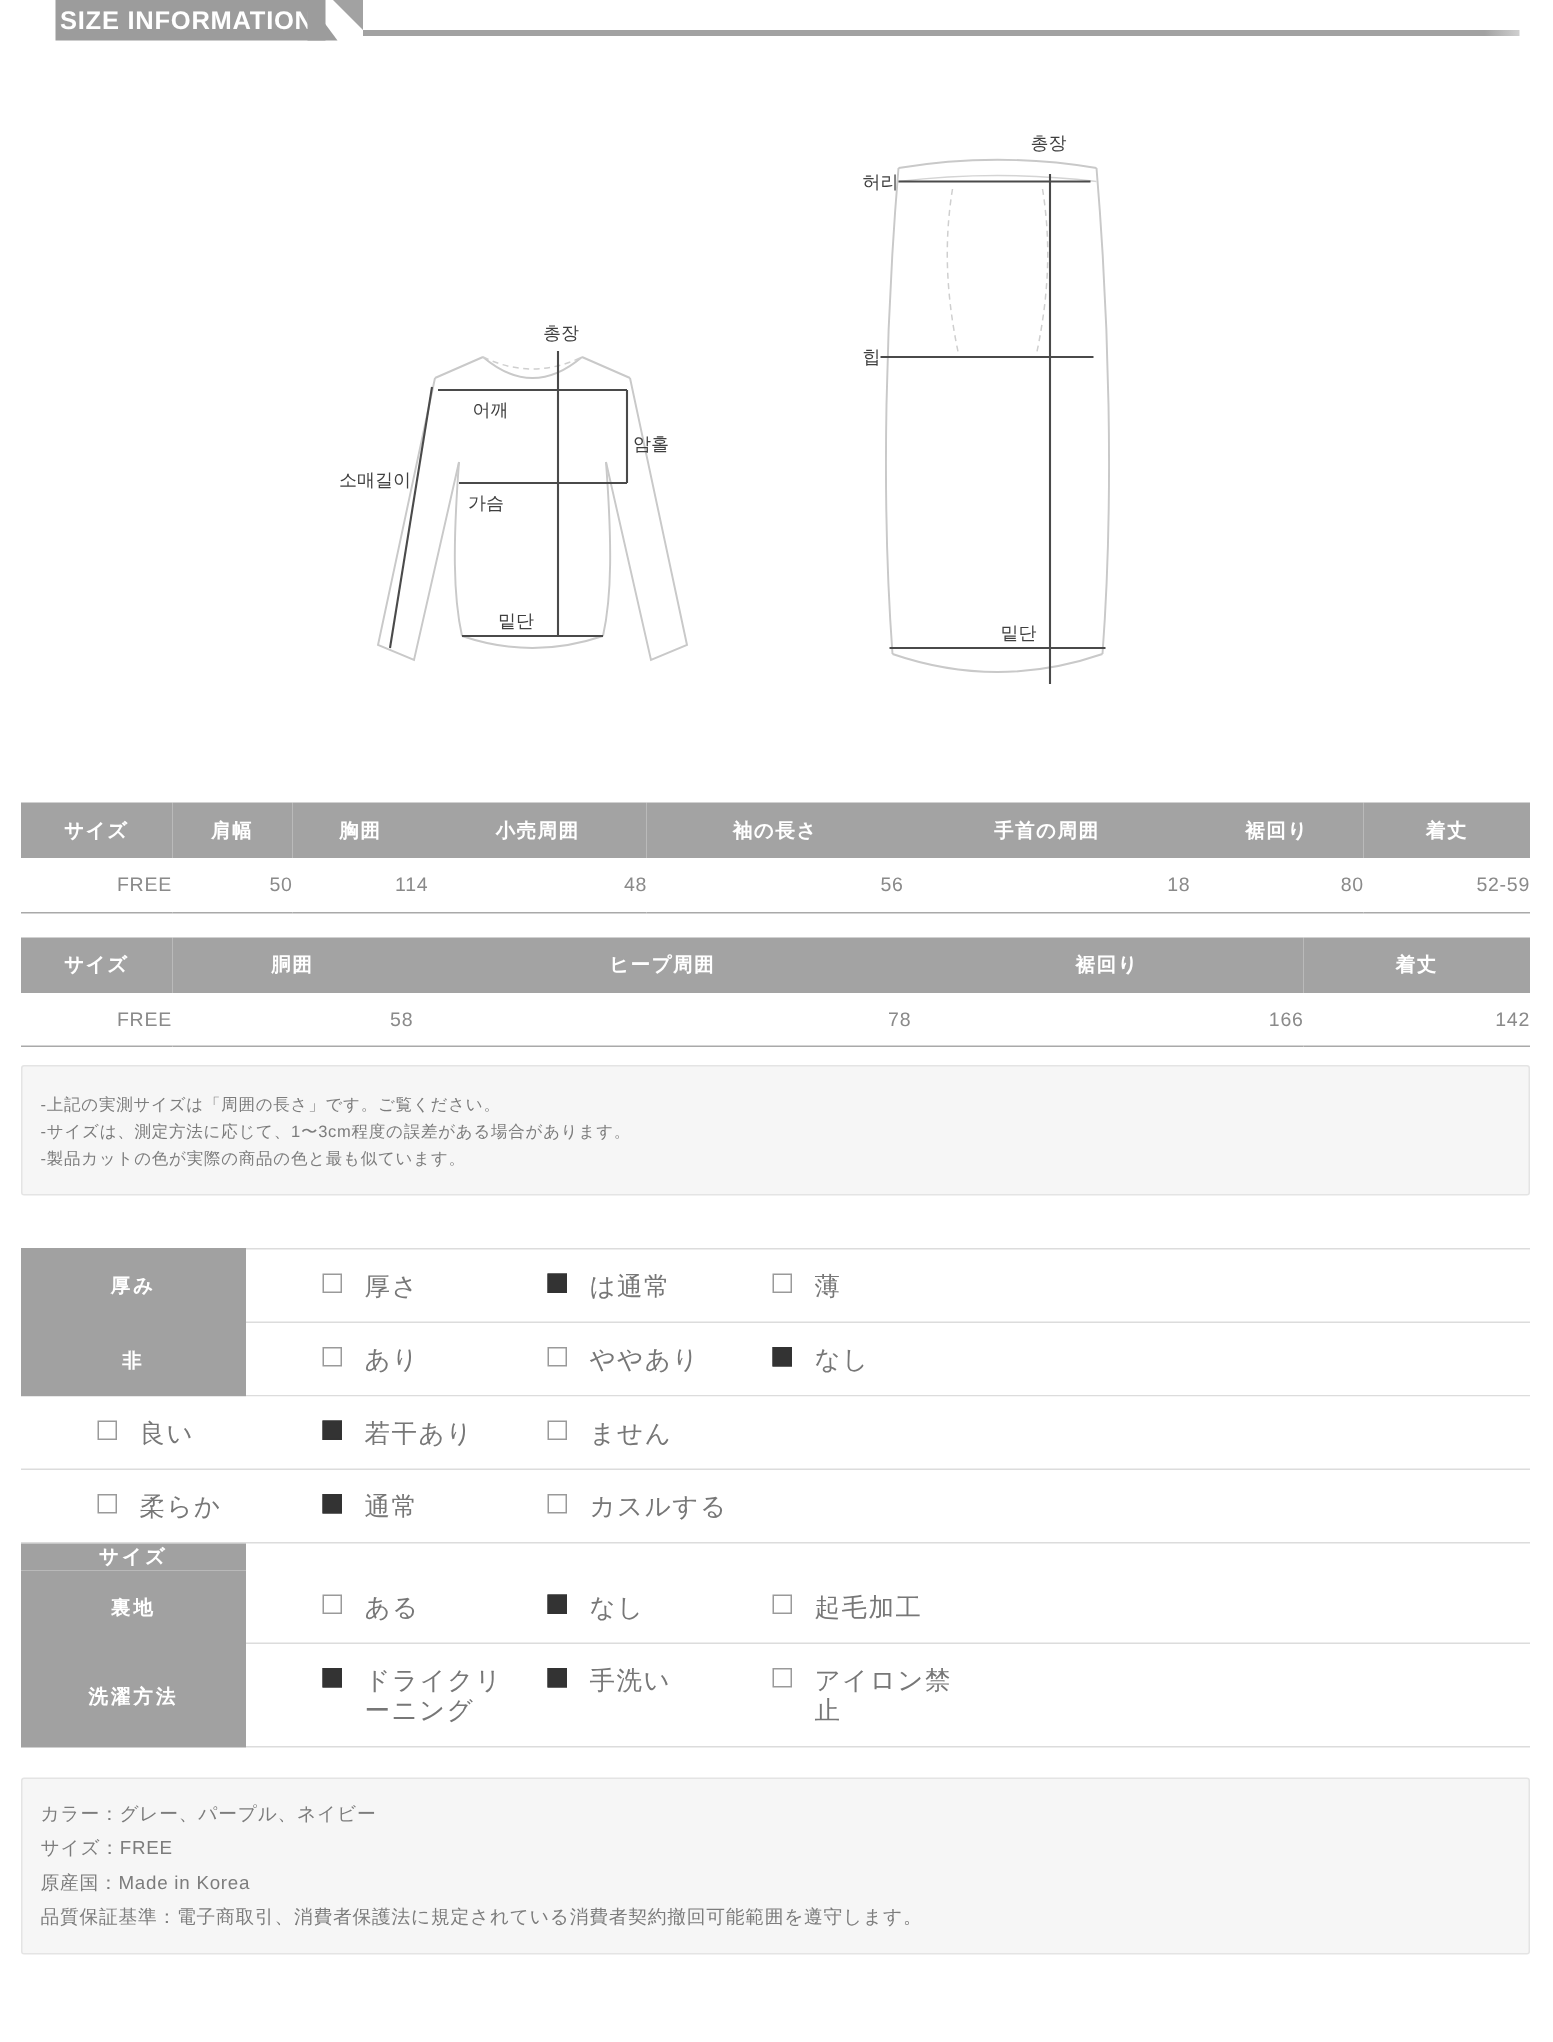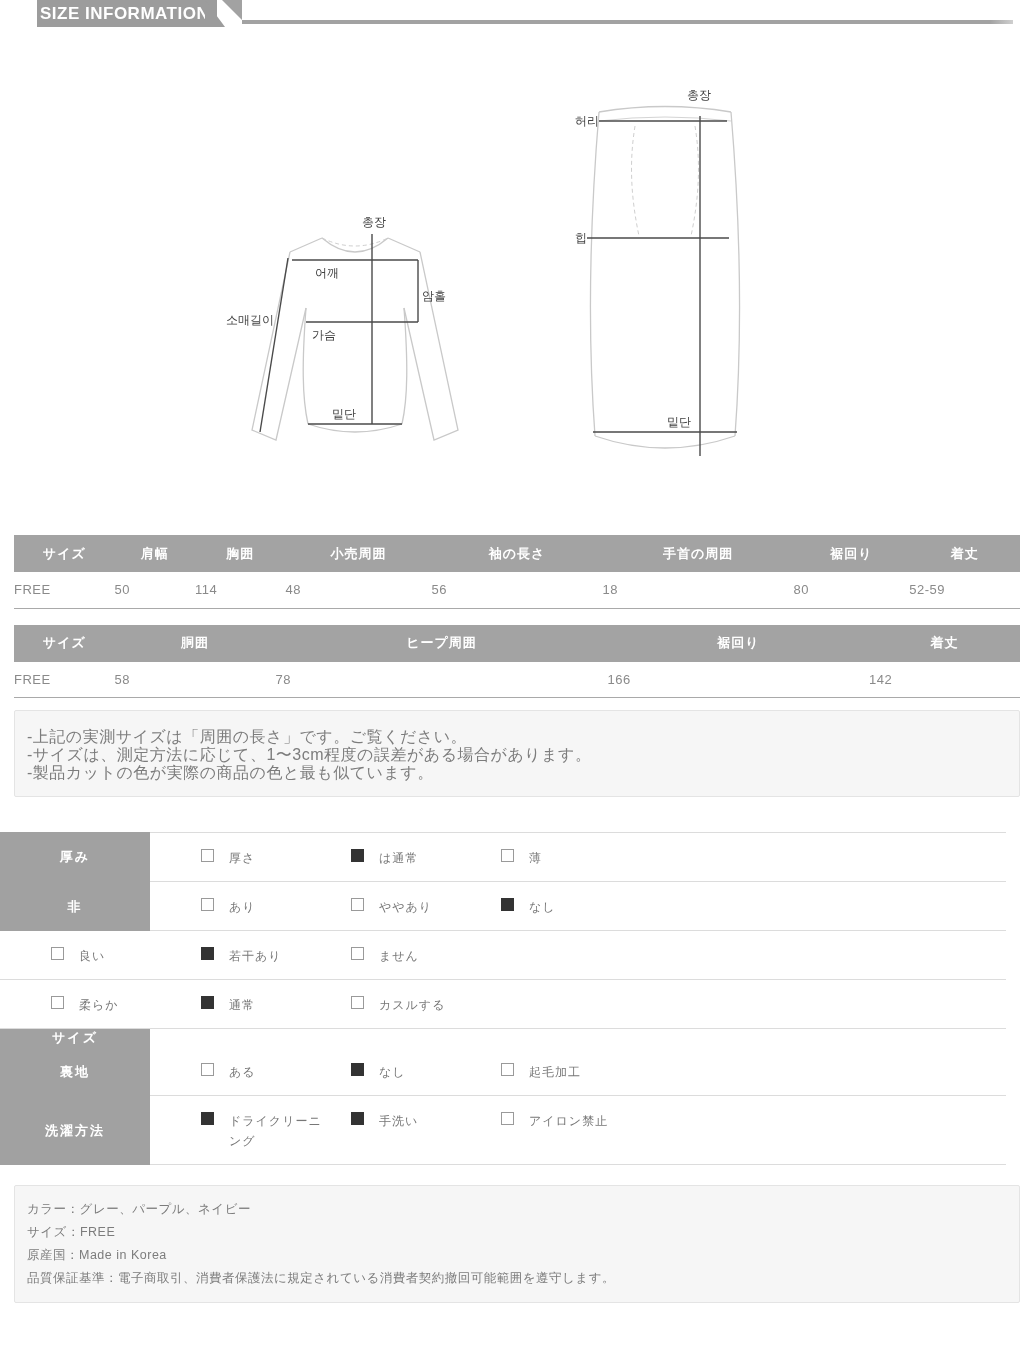--- a/index.html
+++ b/index.html
@@ -43,53 +43,53 @@
   
   table.size-table {
     width:1006px; margin-left:14px; border-collapse:collapse; table-layout:fixed;
   }
   table.size-table th {
     background:#a3a3a3; color:#ffffff; font-size:13px; font-weight:bold;
     height:37px; letter-spacing:1px; text-align:center;
   }
   table.size-table td {
     background:#ffffff; color:#8a8a8a; font-size:13px; height:36px;
-    text-align:left; border-bottom:1px solid #a9a9a9; letter-spacing:.5px;
+    text-align:right; border-bottom:1px solid #a9a9a9; letter-spacing:.5px;
   }
   .table-gap { height:16px; }
 
   
   .gray-box {
     width:1006px; margin-left:14px; background:#f6f6f6;
     border:1px solid #e4e4e4; border-radius:2px;
-    color:#7c7c7c; font-size:16px; letter-spacing:.5px;
+    color:#7c7c7c; font-size:11px; letter-spacing:.5px;
   }
   .note-box { margin-top:12px; padding:17px 12px 14px 12px; line-height:18px; }
   .footer-box { margin-top:20px; padding:12px 12px 12px 12px; line-height:23px; font-size:12.5px; }
 
   
-  .features { width:1006px; margin-top:35px; }
+  .features { width:1006px; margin-left:14px; margin-top:35px; }
   .feat-row { display:flex; align-items:stretch; }
   .feat-label {
     width:150px; background:#a1a1a1; color:#ffffff; font-size:13px; font-weight:bold;
     display:flex; align-items:center; justify-content:center; letter-spacing:2px;
   }
   .feat-opts {
     flex:1; display:flex; padding:15px 0 13px 51px; min-height:47px;
     border-bottom:1px solid #dcdcdc; background:#fff;
   }
   .feat-row:first-child .feat-opts { border-top:1px solid #dcdcdc; }
   .opt { width:150px; display:flex; align-items:flex-start; }
   .opt .box {
     width:13px; height:13px; border:1px solid #9a9a9a; background:#fff;
     margin-right:15px; margin-top:1px; flex:none;
   }
   .opt .box.checked { background:#333333; border-color:#333333; }
   .opt .txt {
-    font-size:12px; color:#777777; letter-spacing:1px; line-height:20px; width:98px;
+    font-size:17px; color:#777777; letter-spacing:1px; line-height:20px; width:98px;
   }
 </style>
 </head>
 <body>
 
 <div class="banner">
   <div class="banner-block">SIZE INFORMATION</div>
   <div class="banner-slant"></div>
   <div class="banner-wedge"></div>
   <div class="banner-line"></div>

